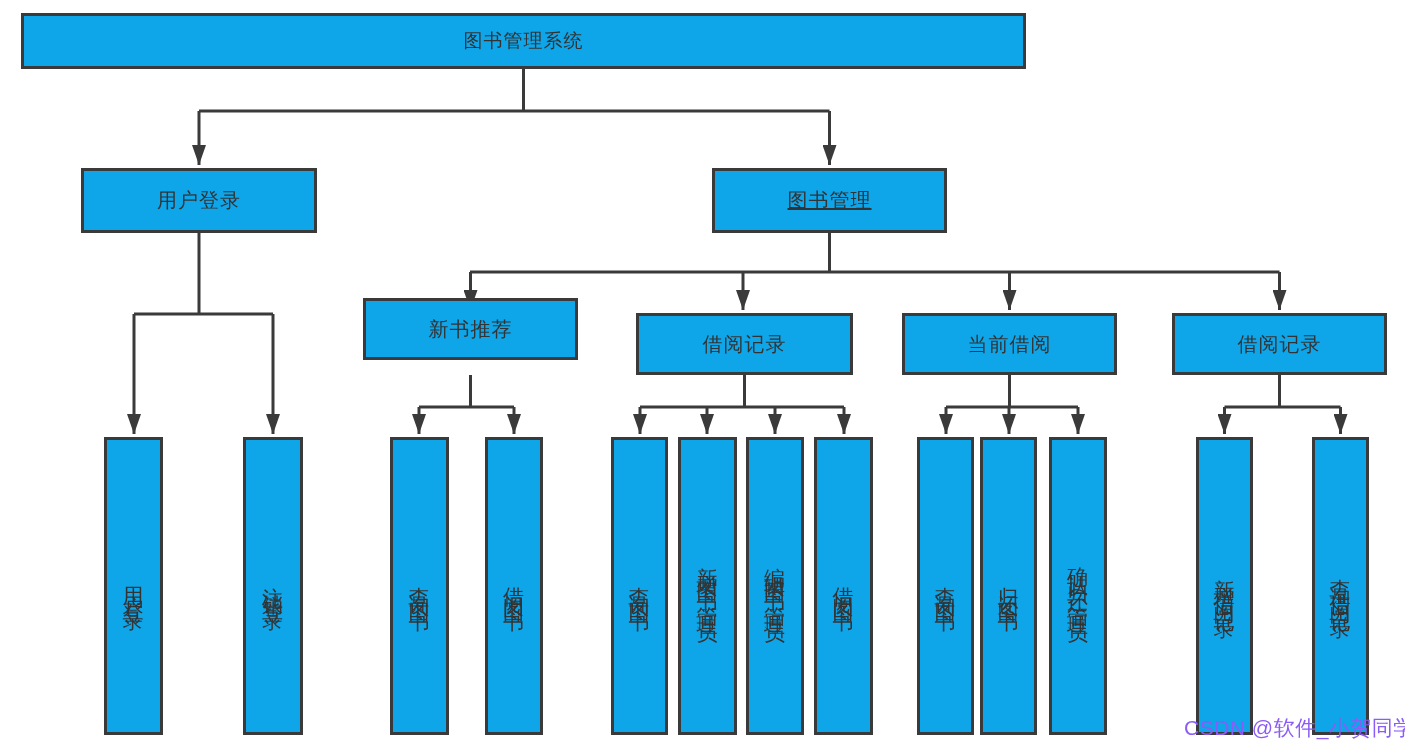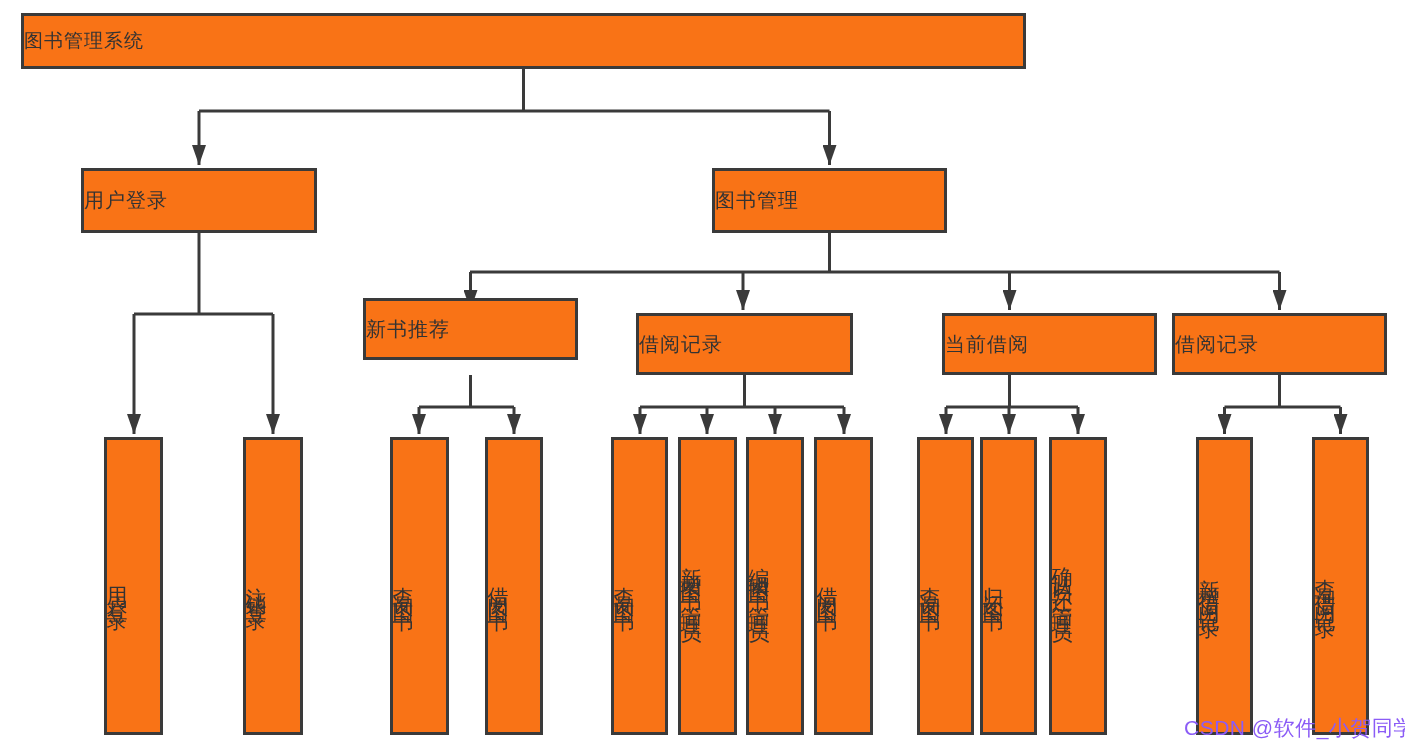--- a/index.html
+++ b/index.html
@@ -8,24 +8,25 @@
     width:1405px;height:747px;
     background:#ffffff;
     font-family:"Liberation Sans","DejaVu Sans",sans-serif;
     overflow:hidden;
   }
   #connectors{position:absolute;left:0;top:0;z-index:1;}
   .node{
     position:absolute;
     box-sizing:border-box;
     border:3px solid #3a3a3a;
-    background:#f97316;
+    background:#0ea5e9;
     color:#333333;
     display:flex;
     align-items:center;
+    justify-content:center;
     z-index:2;
   }
   .node.h{font-size:20px;letter-spacing:1px;}
   .node.root{font-size:19px;}
   .node.v{font-size:21px;}
   .node.v .vtext{
     writing-mode:vertical-rl;
     text-orientation:mixed;
     line-height:1;
     letter-spacing:8px;
@@ -96,31 +97,31 @@
     </g>
   </svg>
 
   <div class="node h root" style="left:21px;top:13px;width:1005px;height:56px;">
     <span>图书管理系统</span>
   </div>
 
   <div class="node h" style="left:81px;top:168px;width:236px;height:65px;">
     <span>用户登录</span>
   </div>
-  <div class="node h" style="left:712px;top:168px;width:235px;height:65px;">
+  <div class="node h" style="left:712px;top:168px;width:235px;height:65px;text-decoration:underline;">
     <span>图书管理</span>
   </div>
 
   <div class="node h" style="left:363px;top:298px;width:215px;height:62px;">
     <span>新书推荐</span>
   </div>
   <div class="node h" style="left:636px;top:313px;width:217px;height:62px;">
     <span>借阅记录</span>
   </div>
-  <div class="node h" style="left:902px;top:313px;width:215px;height:62px;margin-left:40px;">
+  <div class="node h" style="left:902px;top:313px;width:215px;height:62px;">
     <span>当前借阅</span>
   </div>
   <div class="node h" style="left:1172px;top:313px;width:215px;height:62px;">
     <span>借阅记录</span>
   </div>
 
   <div class="node v" style="left:104px;top:437px;width:59px;height:298px;">
     <span class="vtext">用户登录</span>
   </div>
   <div class="node v" style="left:243px;top:437px;width:60px;height:298px;">

